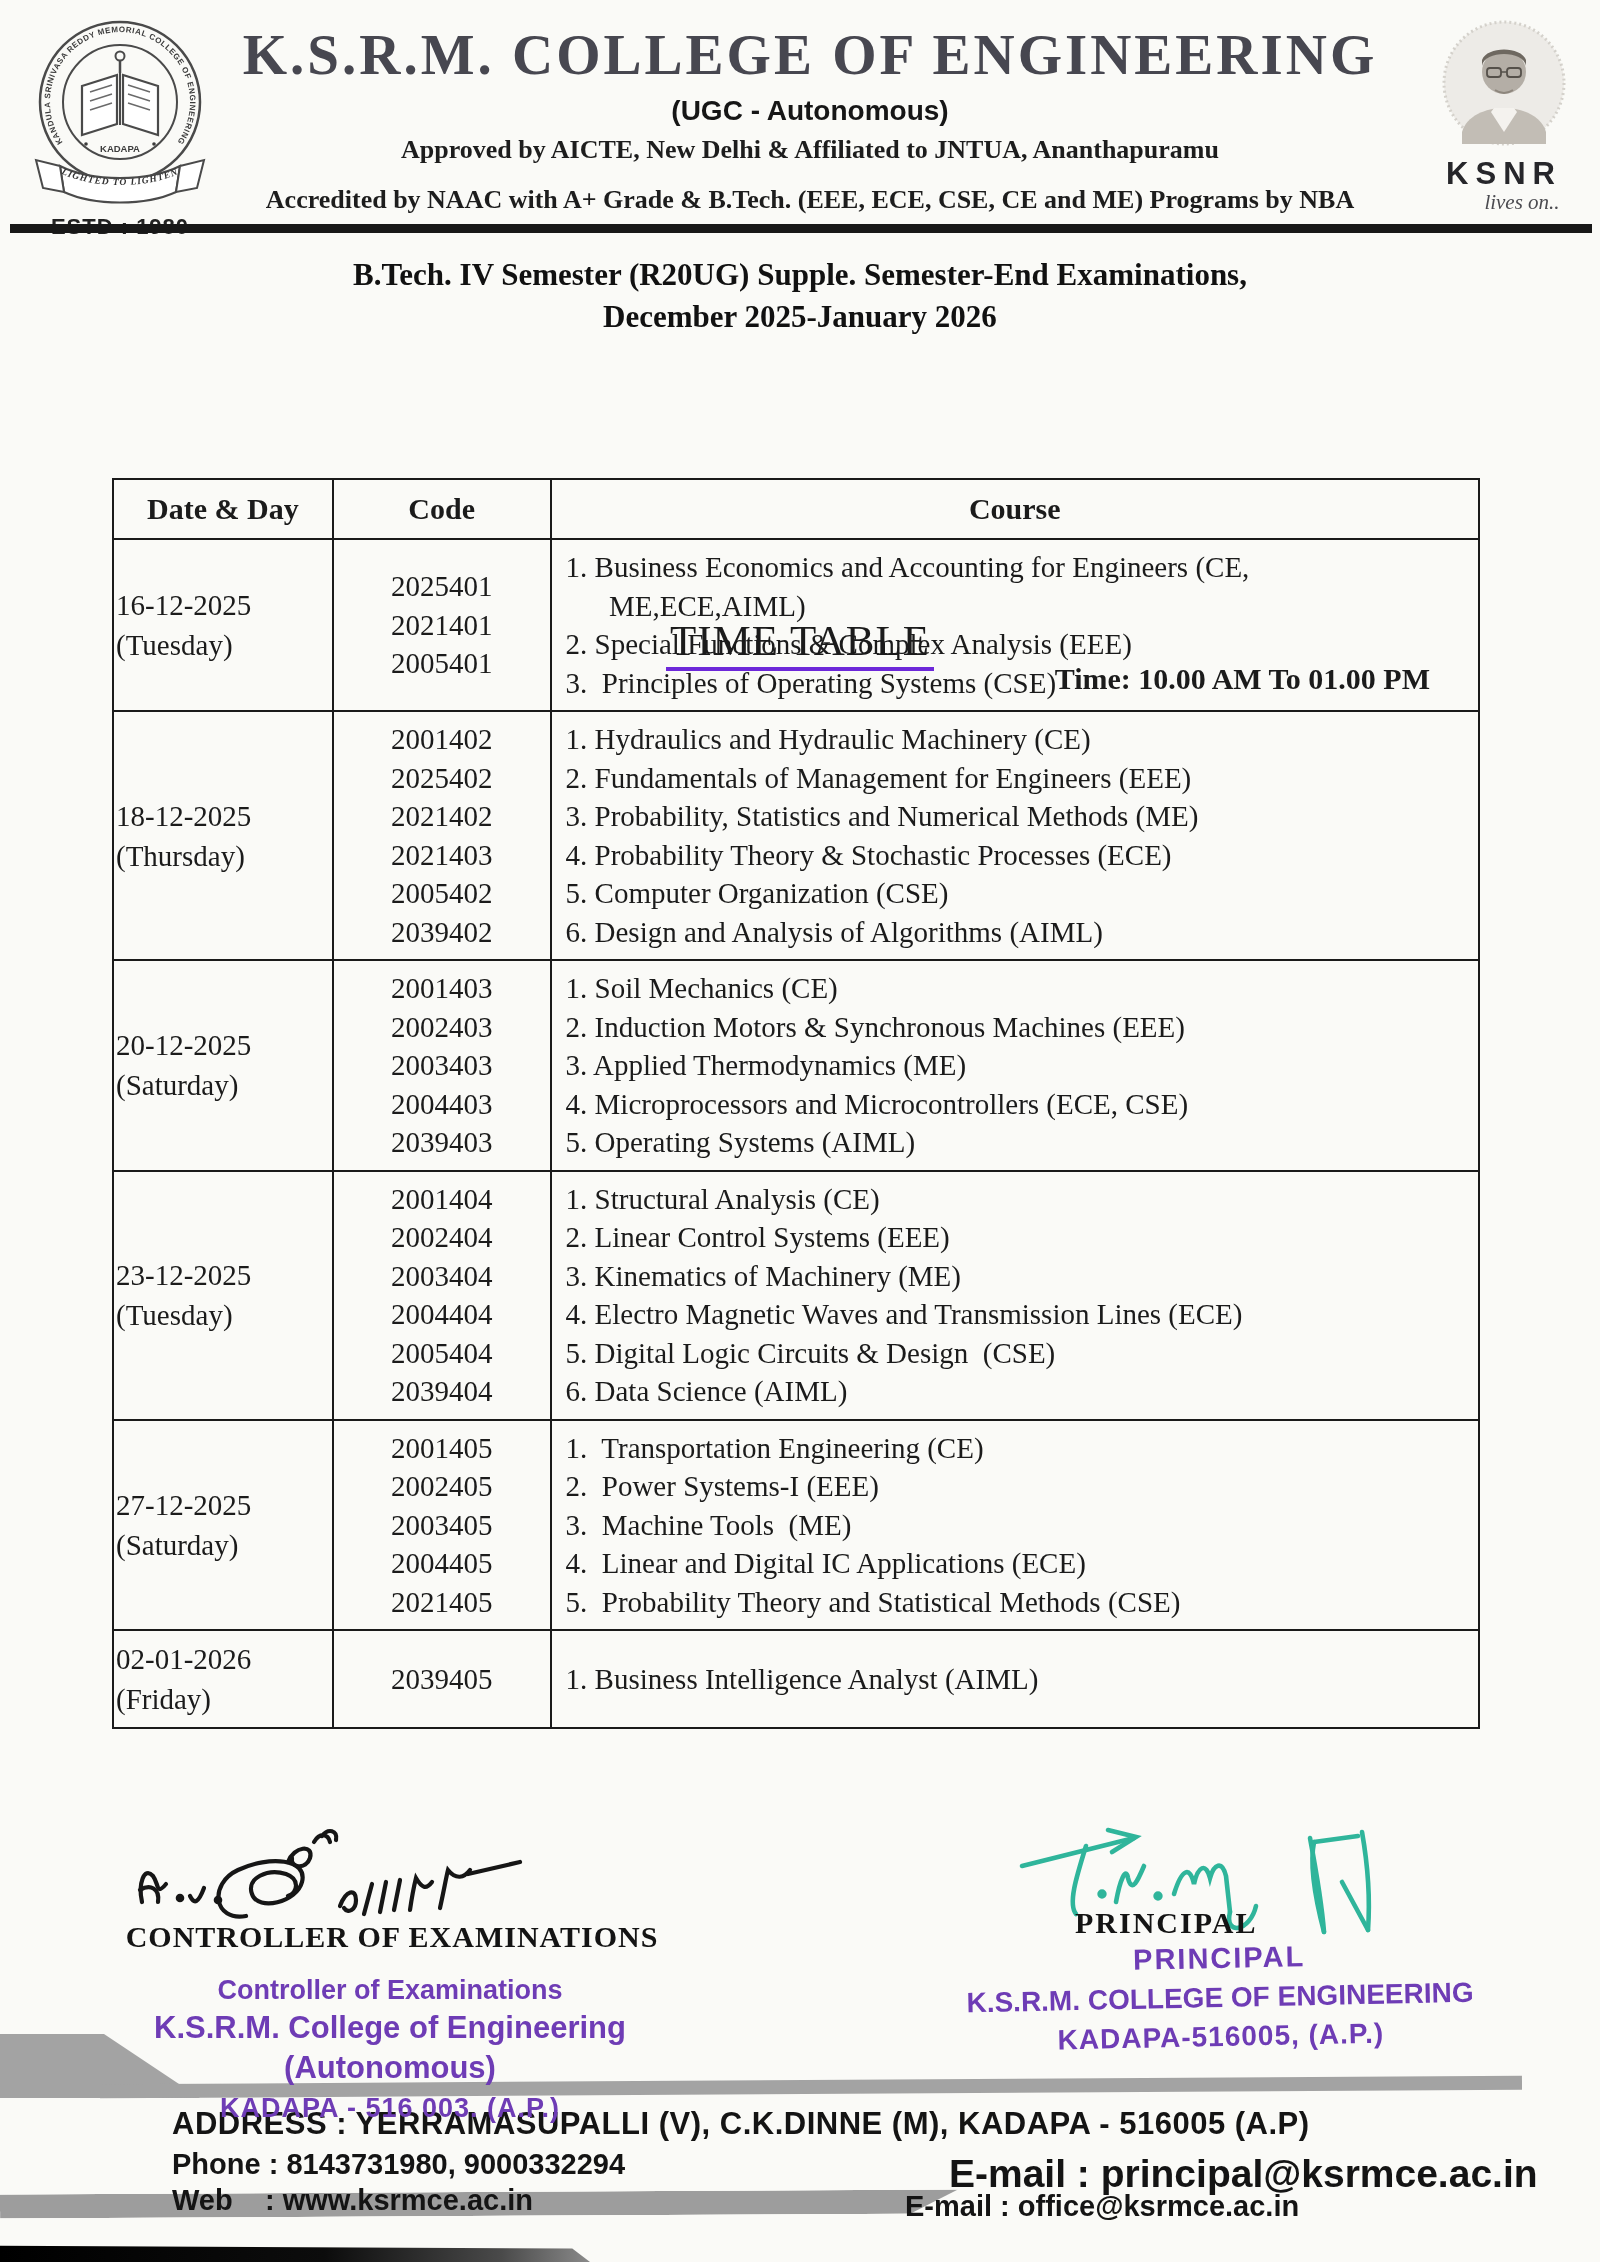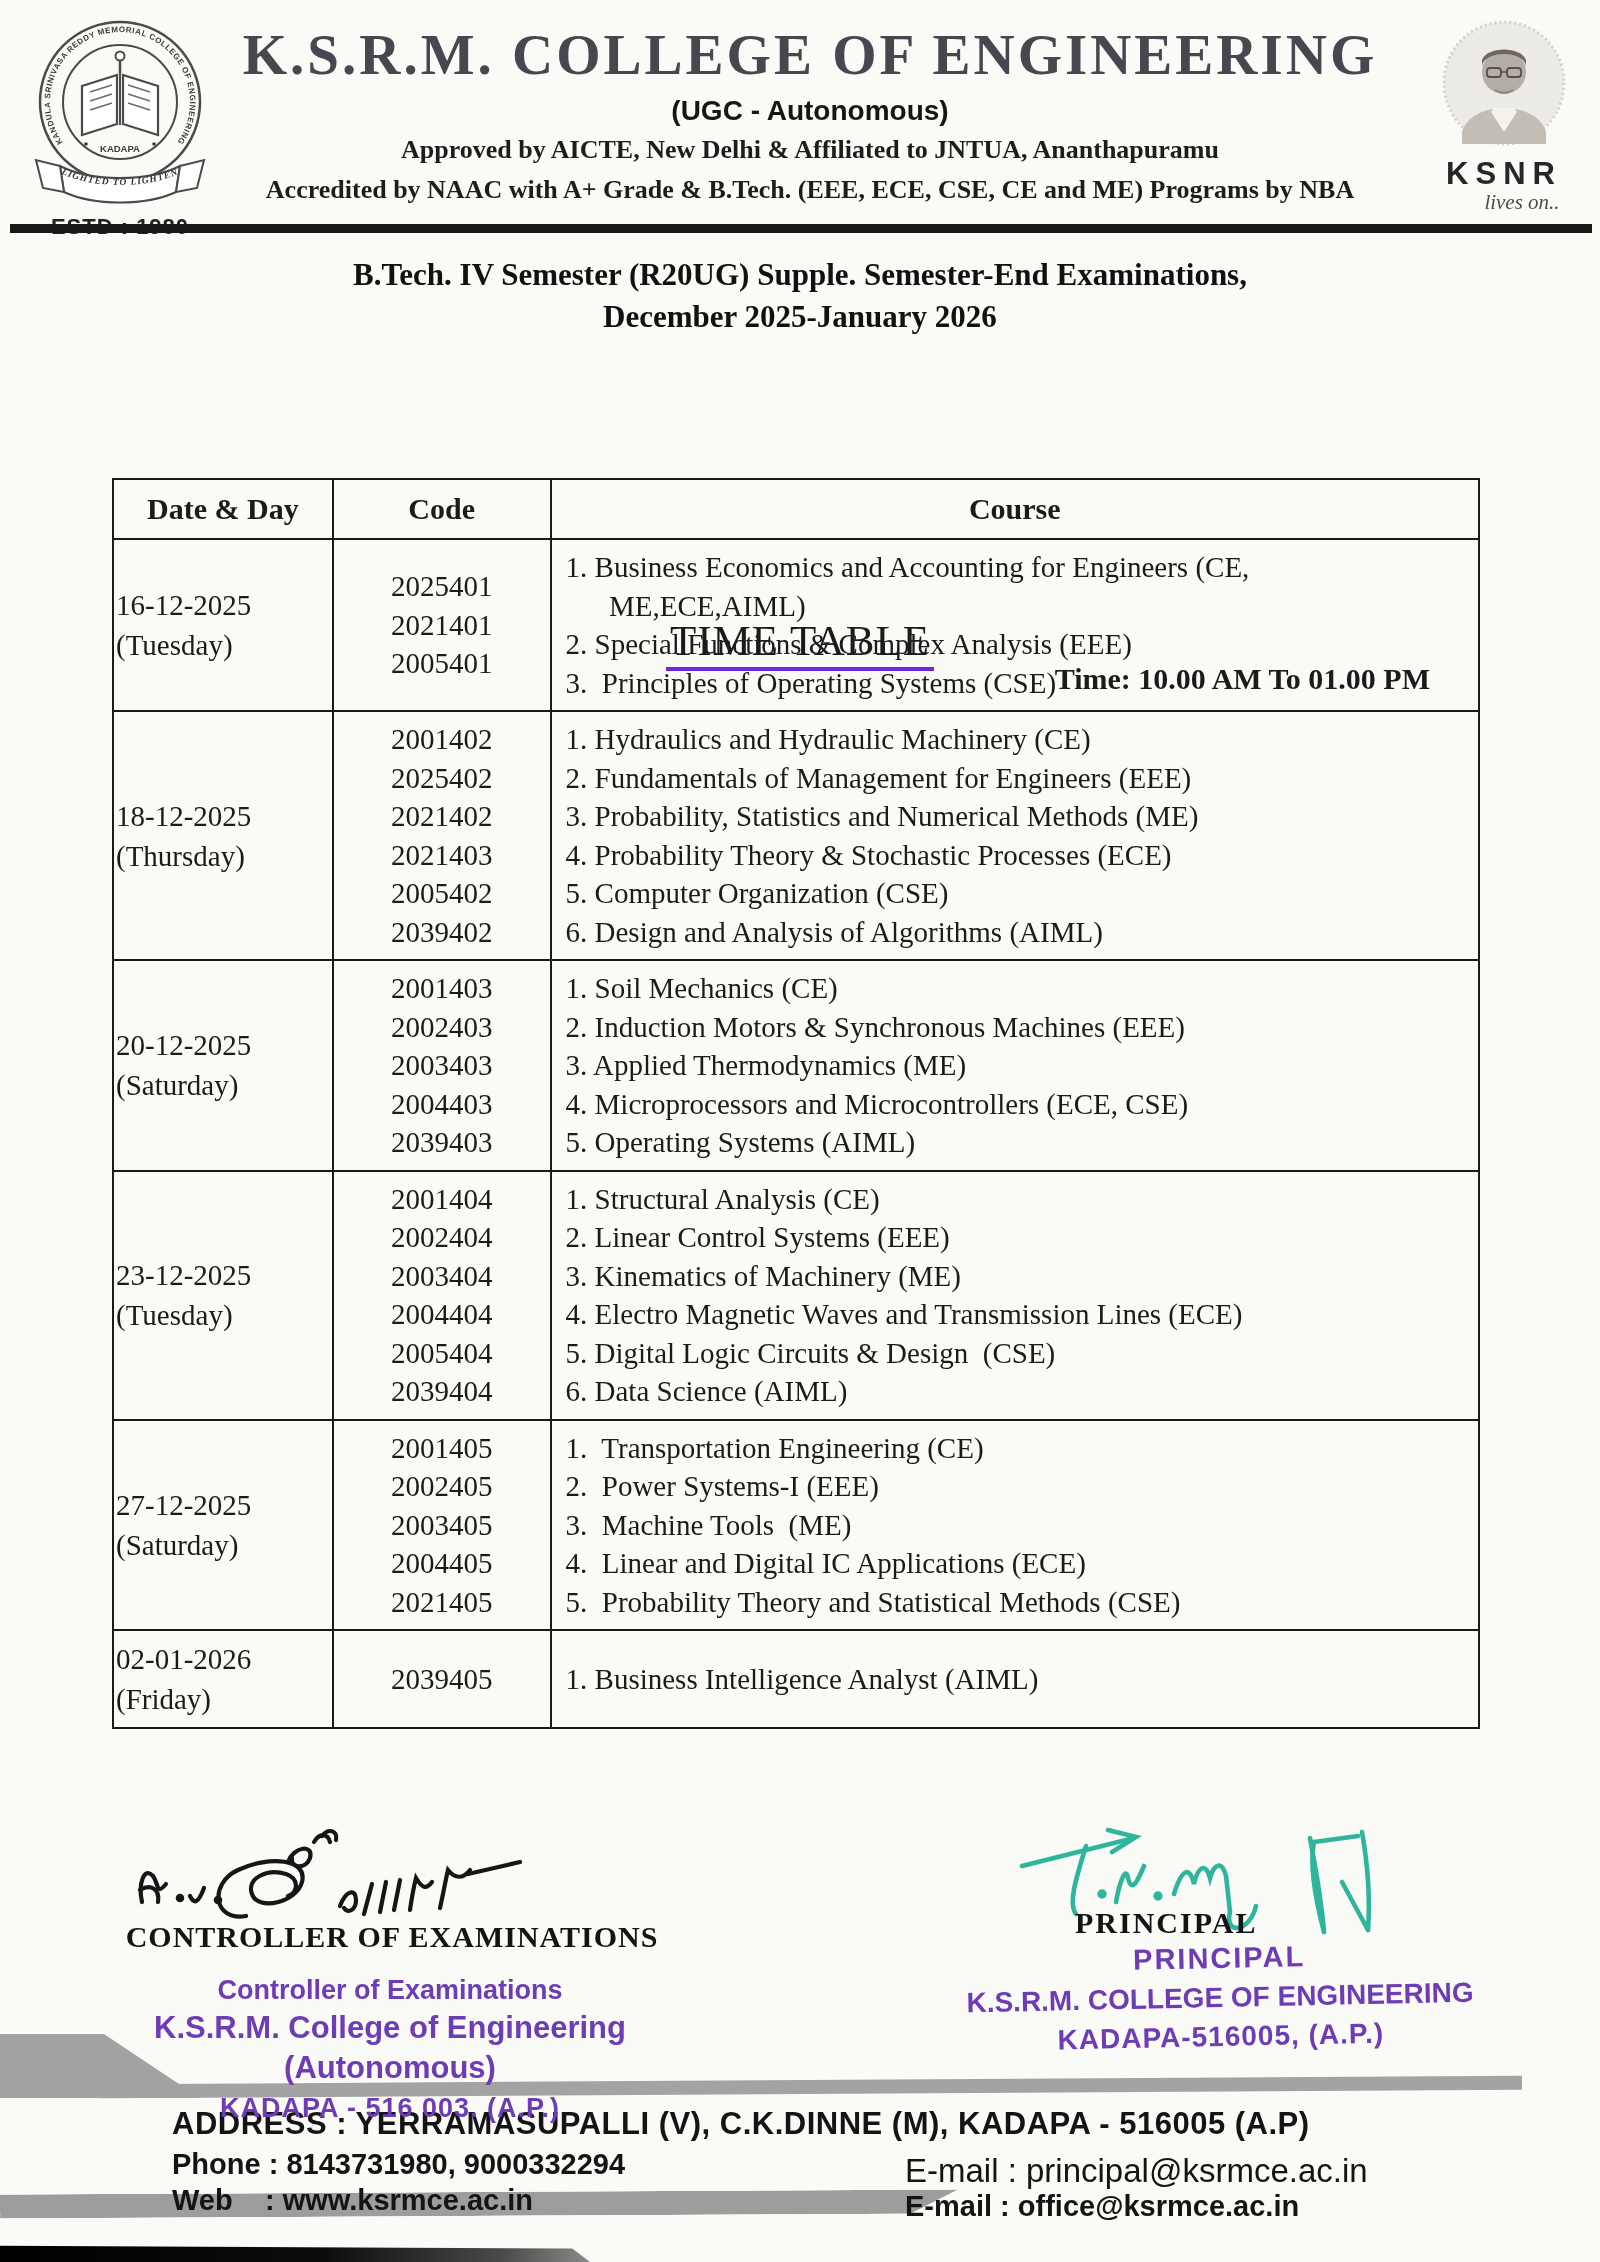--- a/index.html
+++ b/index.html
@@ -16,21 +16,21 @@
   .logo-wrap { position:absolute; left:20px; top:14px; width:200px; text-align:center; }
   .estd { font-family:"Liberation Sans", sans-serif; font-weight:bold; font-size:22px; color:#222; margin-top:-4px; letter-spacing:1px; }
 
   .head-text { position:absolute; left:215px; top:22px; width:1190px; text-align:center; }
   .college-name {
     font-size:57px; font-weight:bold; letter-spacing:3px;
     color:#474750; white-space:nowrap;
   }
   .ugc-line { font-family:"Liberation Sans", sans-serif; font-weight:bold; font-size:28px; color:#161616; margin-top:8px; }
   .approved-line { font-weight:bold; font-size:26px; margin-top:8px; color:#1d1d1d; }
-  .accredited-line { font-weight:bold; font-size:26px; margin-top:10px; color:#1d1d1d; }
+  .accredited-line { font-weight:bold; font-size:26px; margin-top:20px; color:#1d1d1d; }
 
   .photo-wrap { position:absolute; left:1424px; top:20px; width:160px; text-align:center; }
   .ksnr { font-family:"Liberation Sans", sans-serif; font-weight:bold; font-size:31px; letter-spacing:7px; color:#26262a; margin-top:2px; }
   .lives-on { font-style:italic; font-size:21px; color:#4b4b50; margin-left:36px; margin-top:-2px; }
 
   .top-rule { position:absolute; left:10px; top:224px; width:1582px; height:9px; background:#181818; }
 
   
   .title-block { position:absolute; left:100px; top:254px; width:1400px; text-align:center; }
   .title-line { font-weight:bold; font-size:31px; color:#111; line-height:42px; }
@@ -98,21 +98,21 @@
     position:absolute; left:0; top:2244px; width:590px; height:18px;
     background:linear-gradient(to right, #000 0%, #0c0c0c 55%, #4a4a4a 85%, #8a8a8a 100%);
     clip-path:polygon(0 10%, 97% 25%, 100% 100%, 0 100%);
   }
 
   
   .footer-text { font-family:"Liberation Sans", sans-serif; color:#141414; z-index:2; position:absolute; white-space:pre; }
   .addr-line { left:172px; top:2106px; font-size:31px; font-weight:bold; letter-spacing:0.5px; }
   .phone-line { left:172px; top:2148px; font-size:29px; font-weight:600; }
   .web-line   { left:172px; top:2184px; font-size:29px; font-weight:600; }
-  .email1-line{ left:905px; top:2152px; font-size:33px; font-weight:400; }
+  .email1-line{ left:949px; top:2152px; font-size:39px; font-weight:700; }
   .email2-line{ left:905px; top:2190px; font-size:29px; font-weight:600; }
 </style>
 </head>
 <body>
 
 <div class="logo-wrap">
   <svg width="200" height="200" viewBox="0 0 200 200">
     <defs>
       <path id="ringpath" d="M 50.5 137.5 A 70 70 0 1 1 149.5 137.5" fill="none"></path>
       <path id="ribbonpath" d="M 40 159 C 72 175 128 175 160 159" fill="none"></path>

